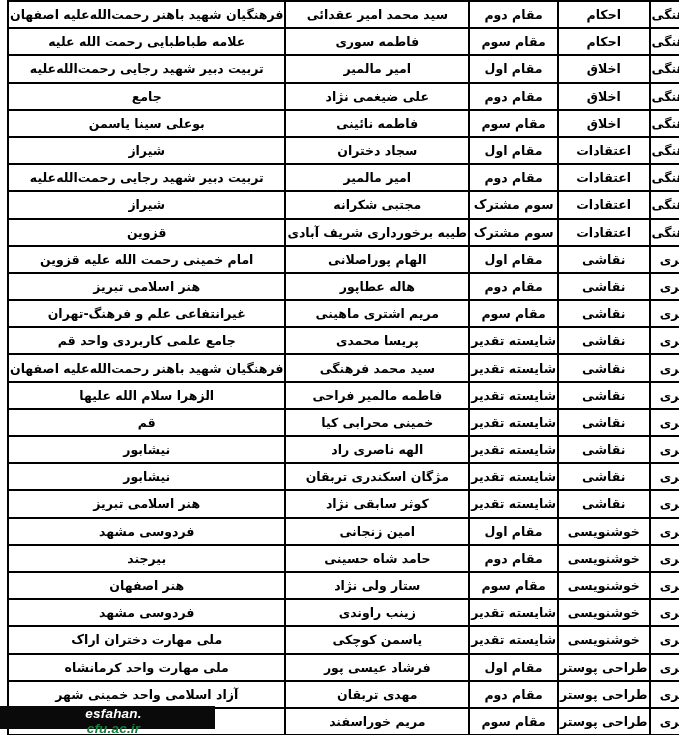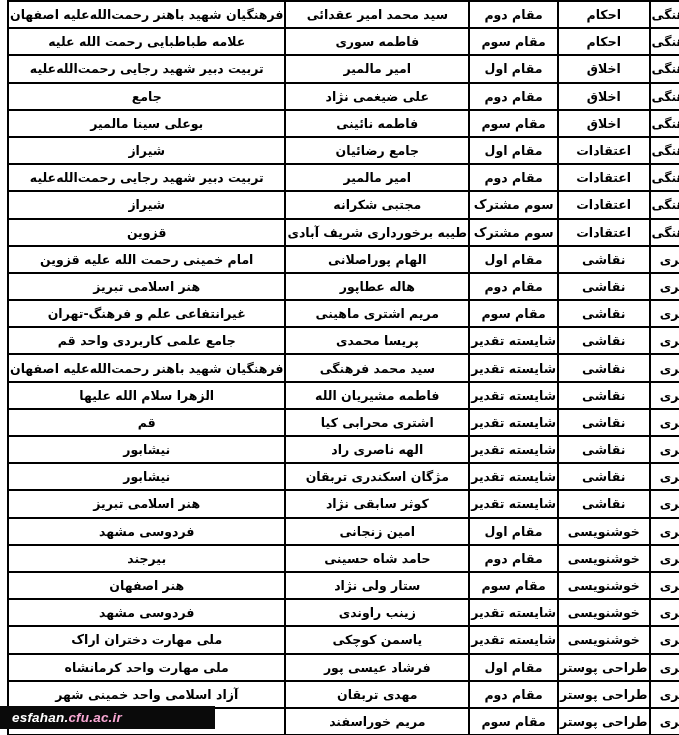--- a/index.html
+++ b/index.html
@@ -46,20 +46,21 @@
     display: flex;
     align-items: center;
     padding-left: 12px;
     box-sizing: border-box;
     font-style: italic;
     font-weight: bold;
     font-size: 13.5px;
     letter-spacing: 0.2px;
     font-family: "Liberation Sans", sans-serif;
     direction: ltr;
+    flex-direction: column;
   }
 </style>
 </head>
 <body>
 
 <div class="screen">
 
   <table class="results">
     <colgroup>
       <col class="col-category">
@@ -95,27 +96,27 @@
           <td>اخلاق</td>
           <td>مقام دوم</td>
           <td>علی ضیغمی نژاد</td>
           <td>جامع</td>
         </tr>
         <tr>
           <td>فرهنگی</td>
           <td>اخلاق</td>
           <td>مقام سوم</td>
           <td>فاطمه نائینی</td>
-          <td>بوعلی سینا مالمیر</td>
-        </tr>
-        <tr>
-          <td>فرهنگی</td>
-          <td>اعتقادات</td>
-          <td>مقام اول</td>
-          <td>جامع رضائیان</td>
+          <td>بوعلی سینا یاسمن</td>
+        </tr>
+        <tr>
+          <td>فرهنگی</td>
+          <td>اعتقادات</td>
+          <td>مقام اول</td>
+          <td>سجاد دختران</td>
           <td>شیراز</td>
         </tr>
         <tr>
           <td>فرهنگی</td>
           <td>اعتقادات</td>
           <td>مقام دوم</td>
           <td>امیر مالمیر</td>
           <td>تربیت دبیر شهید رجایی رحمت‌الله‌علیه</td>
         </tr>
         <tr>
@@ -164,28 +165,28 @@
           <td>هنری</td>
           <td>نقاشی</td>
           <td>شایسته تقدیر</td>
           <td>سید محمد فرهنگی</td>
           <td>فرهنگیان شهید باهنر رحمت‌الله‌علیه اصفهان</td>
         </tr>
         <tr>
           <td>هنری</td>
           <td>نقاشی</td>
           <td>شایسته تقدیر</td>
-          <td>فاطمه مشیریان الله</td>
+          <td>فاطمه مالمیر فراحی</td>
           <td>الزهرا سلام الله علیها</td>
         </tr>
         <tr>
           <td>هنری</td>
           <td>نقاشی</td>
           <td>شایسته تقدیر</td>
-          <td>اشتری محرابی کیا</td>
+          <td>خمینی محرابی کیا</td>
           <td>قم</td>
         </tr>
         <tr>
           <td>هنری</td>
           <td>نقاشی</td>
           <td>شایسته تقدیر</td>
           <td>الهه ناصری راد</td>
           <td>نیشابور</td>
         </tr>
         <tr>
@@ -256,16 +257,16 @@
           <td>طراحی پوستر</td>
           <td>مقام سوم</td>
           <td>مریم خوراسفند</td>
           <td>گیلان</td>
         </tr>
       </tbody>
   </table>
 
   <div class="watermark" style="background: rgb(10, 10, 10);">
     <span style="color: rgb(255, 255, 255);">esfahan.</span>
-      <span style="color: #f9a8d4;">cfu.ac.ir</span>
+      <span style="color: #15803d;">cfu.ac.ir</span>
   </div>
 
 </div>
 
 </body></html>

